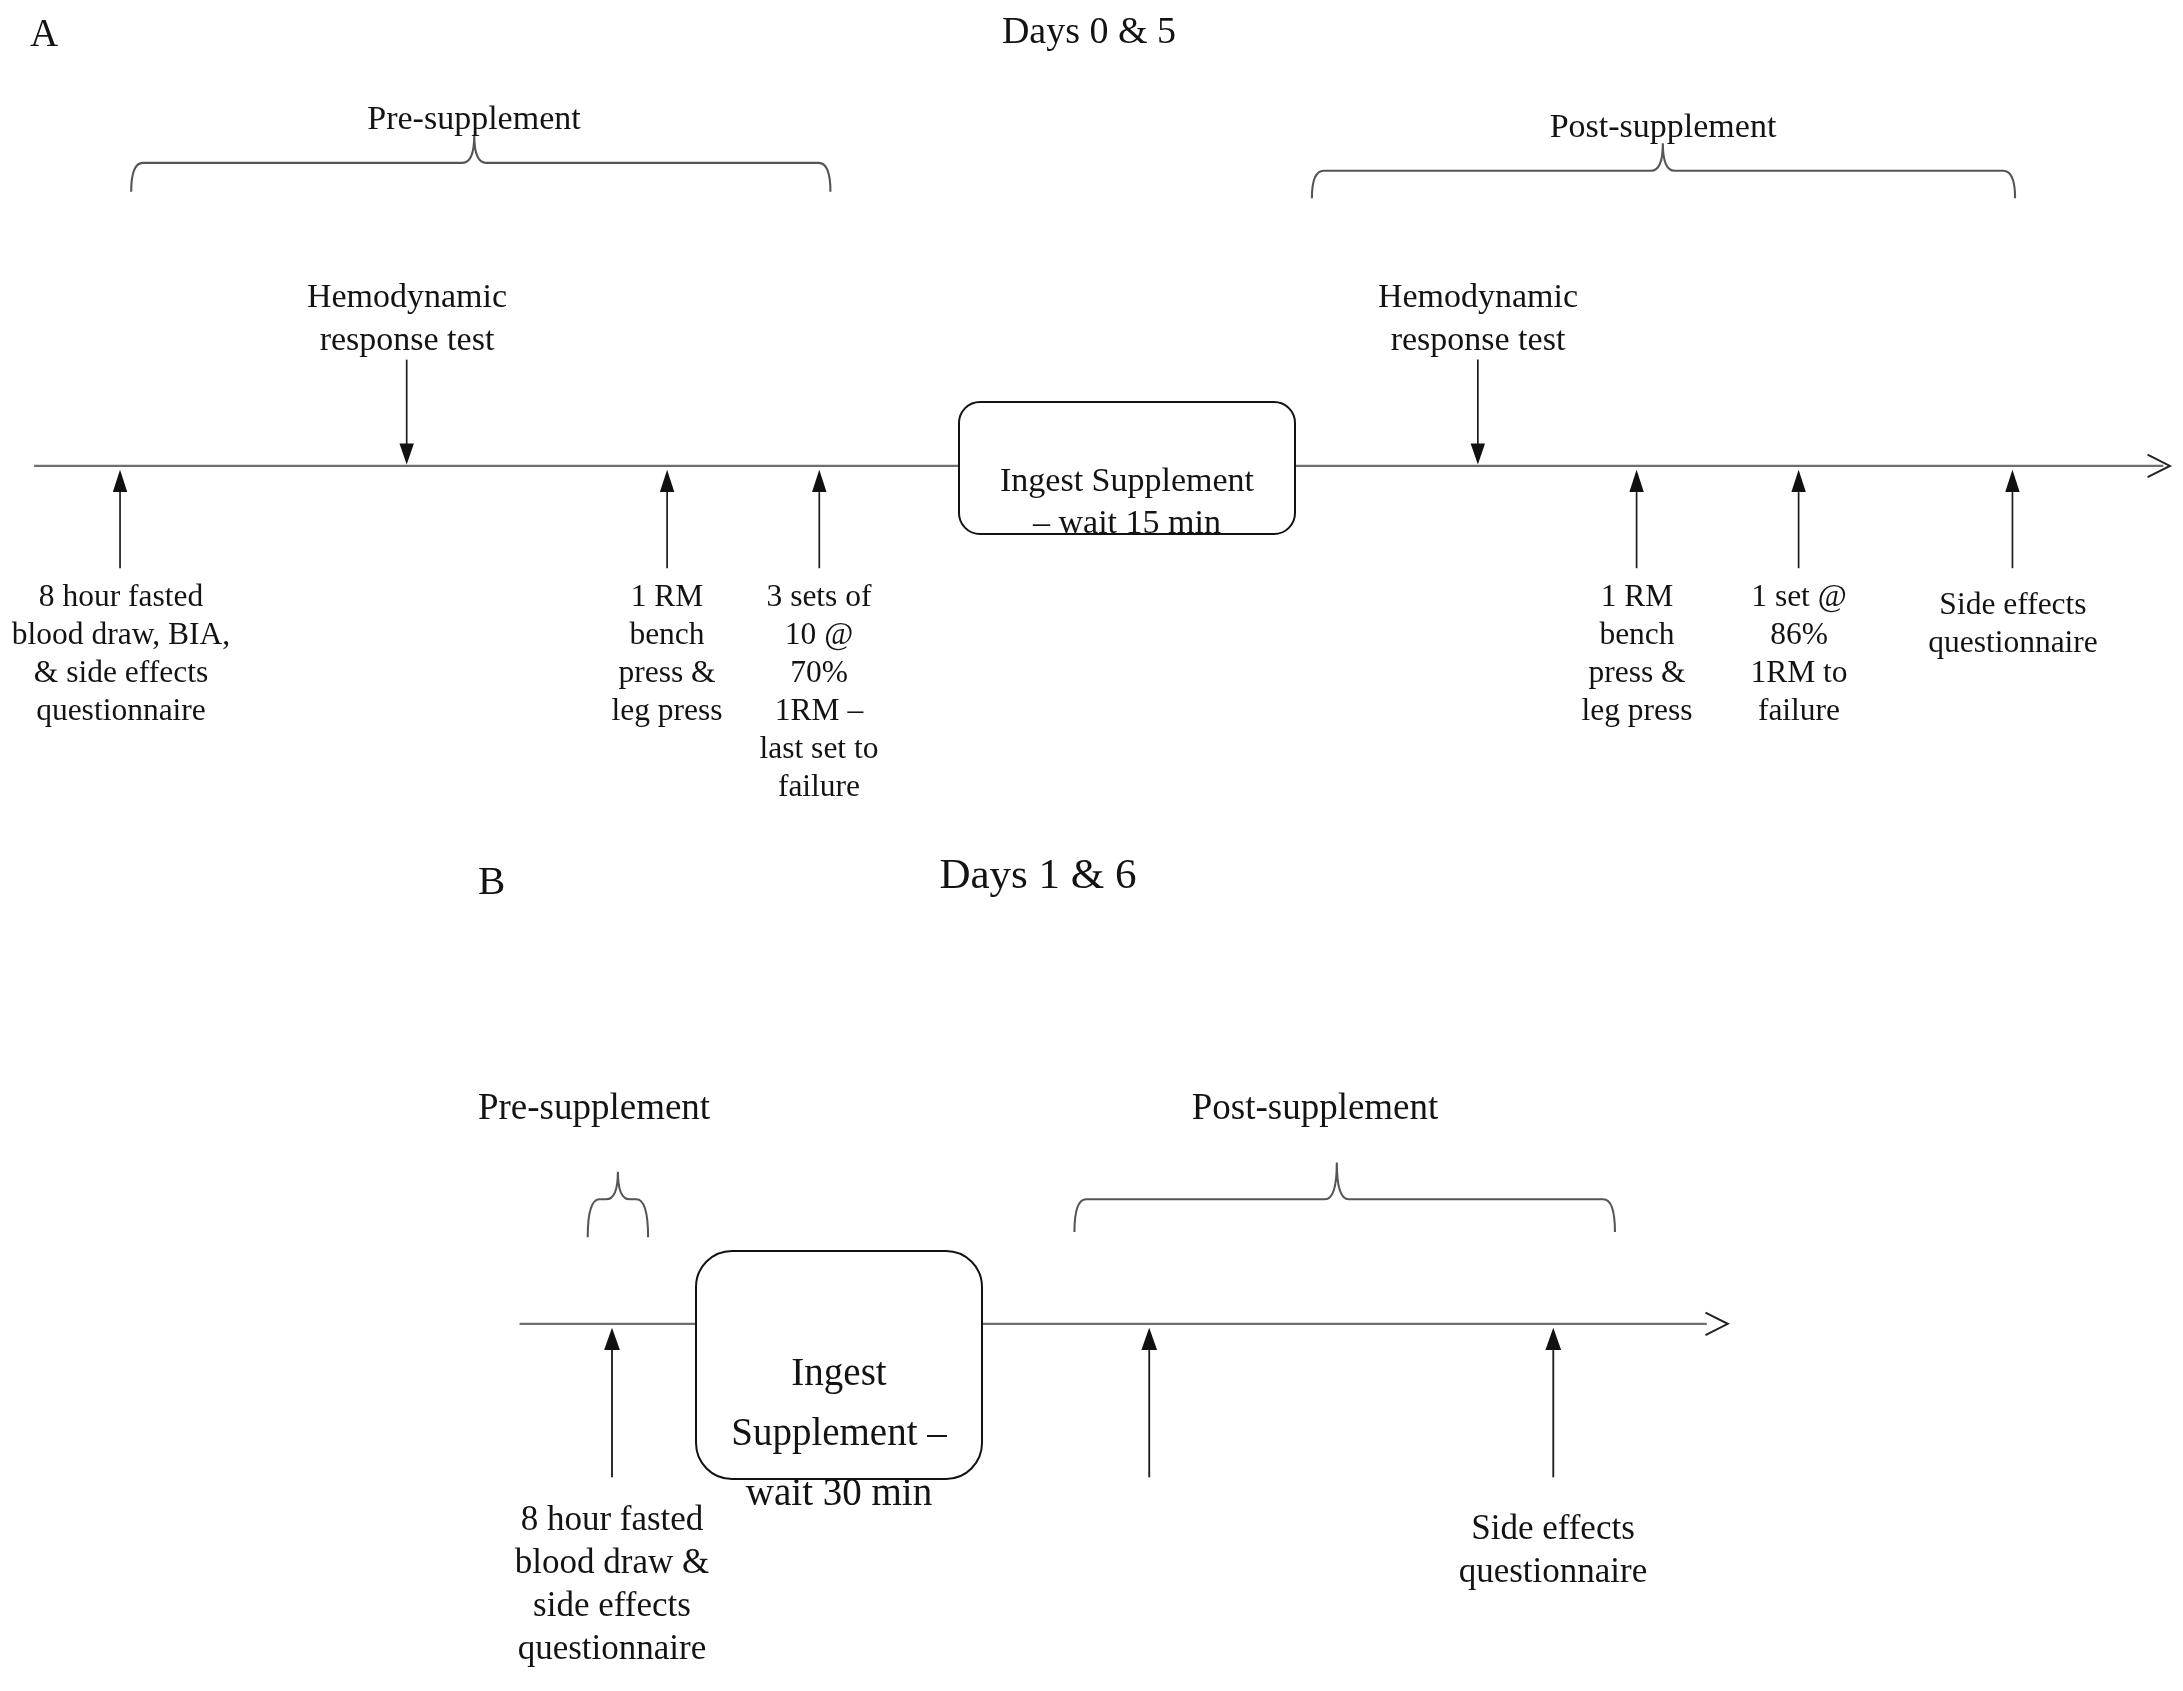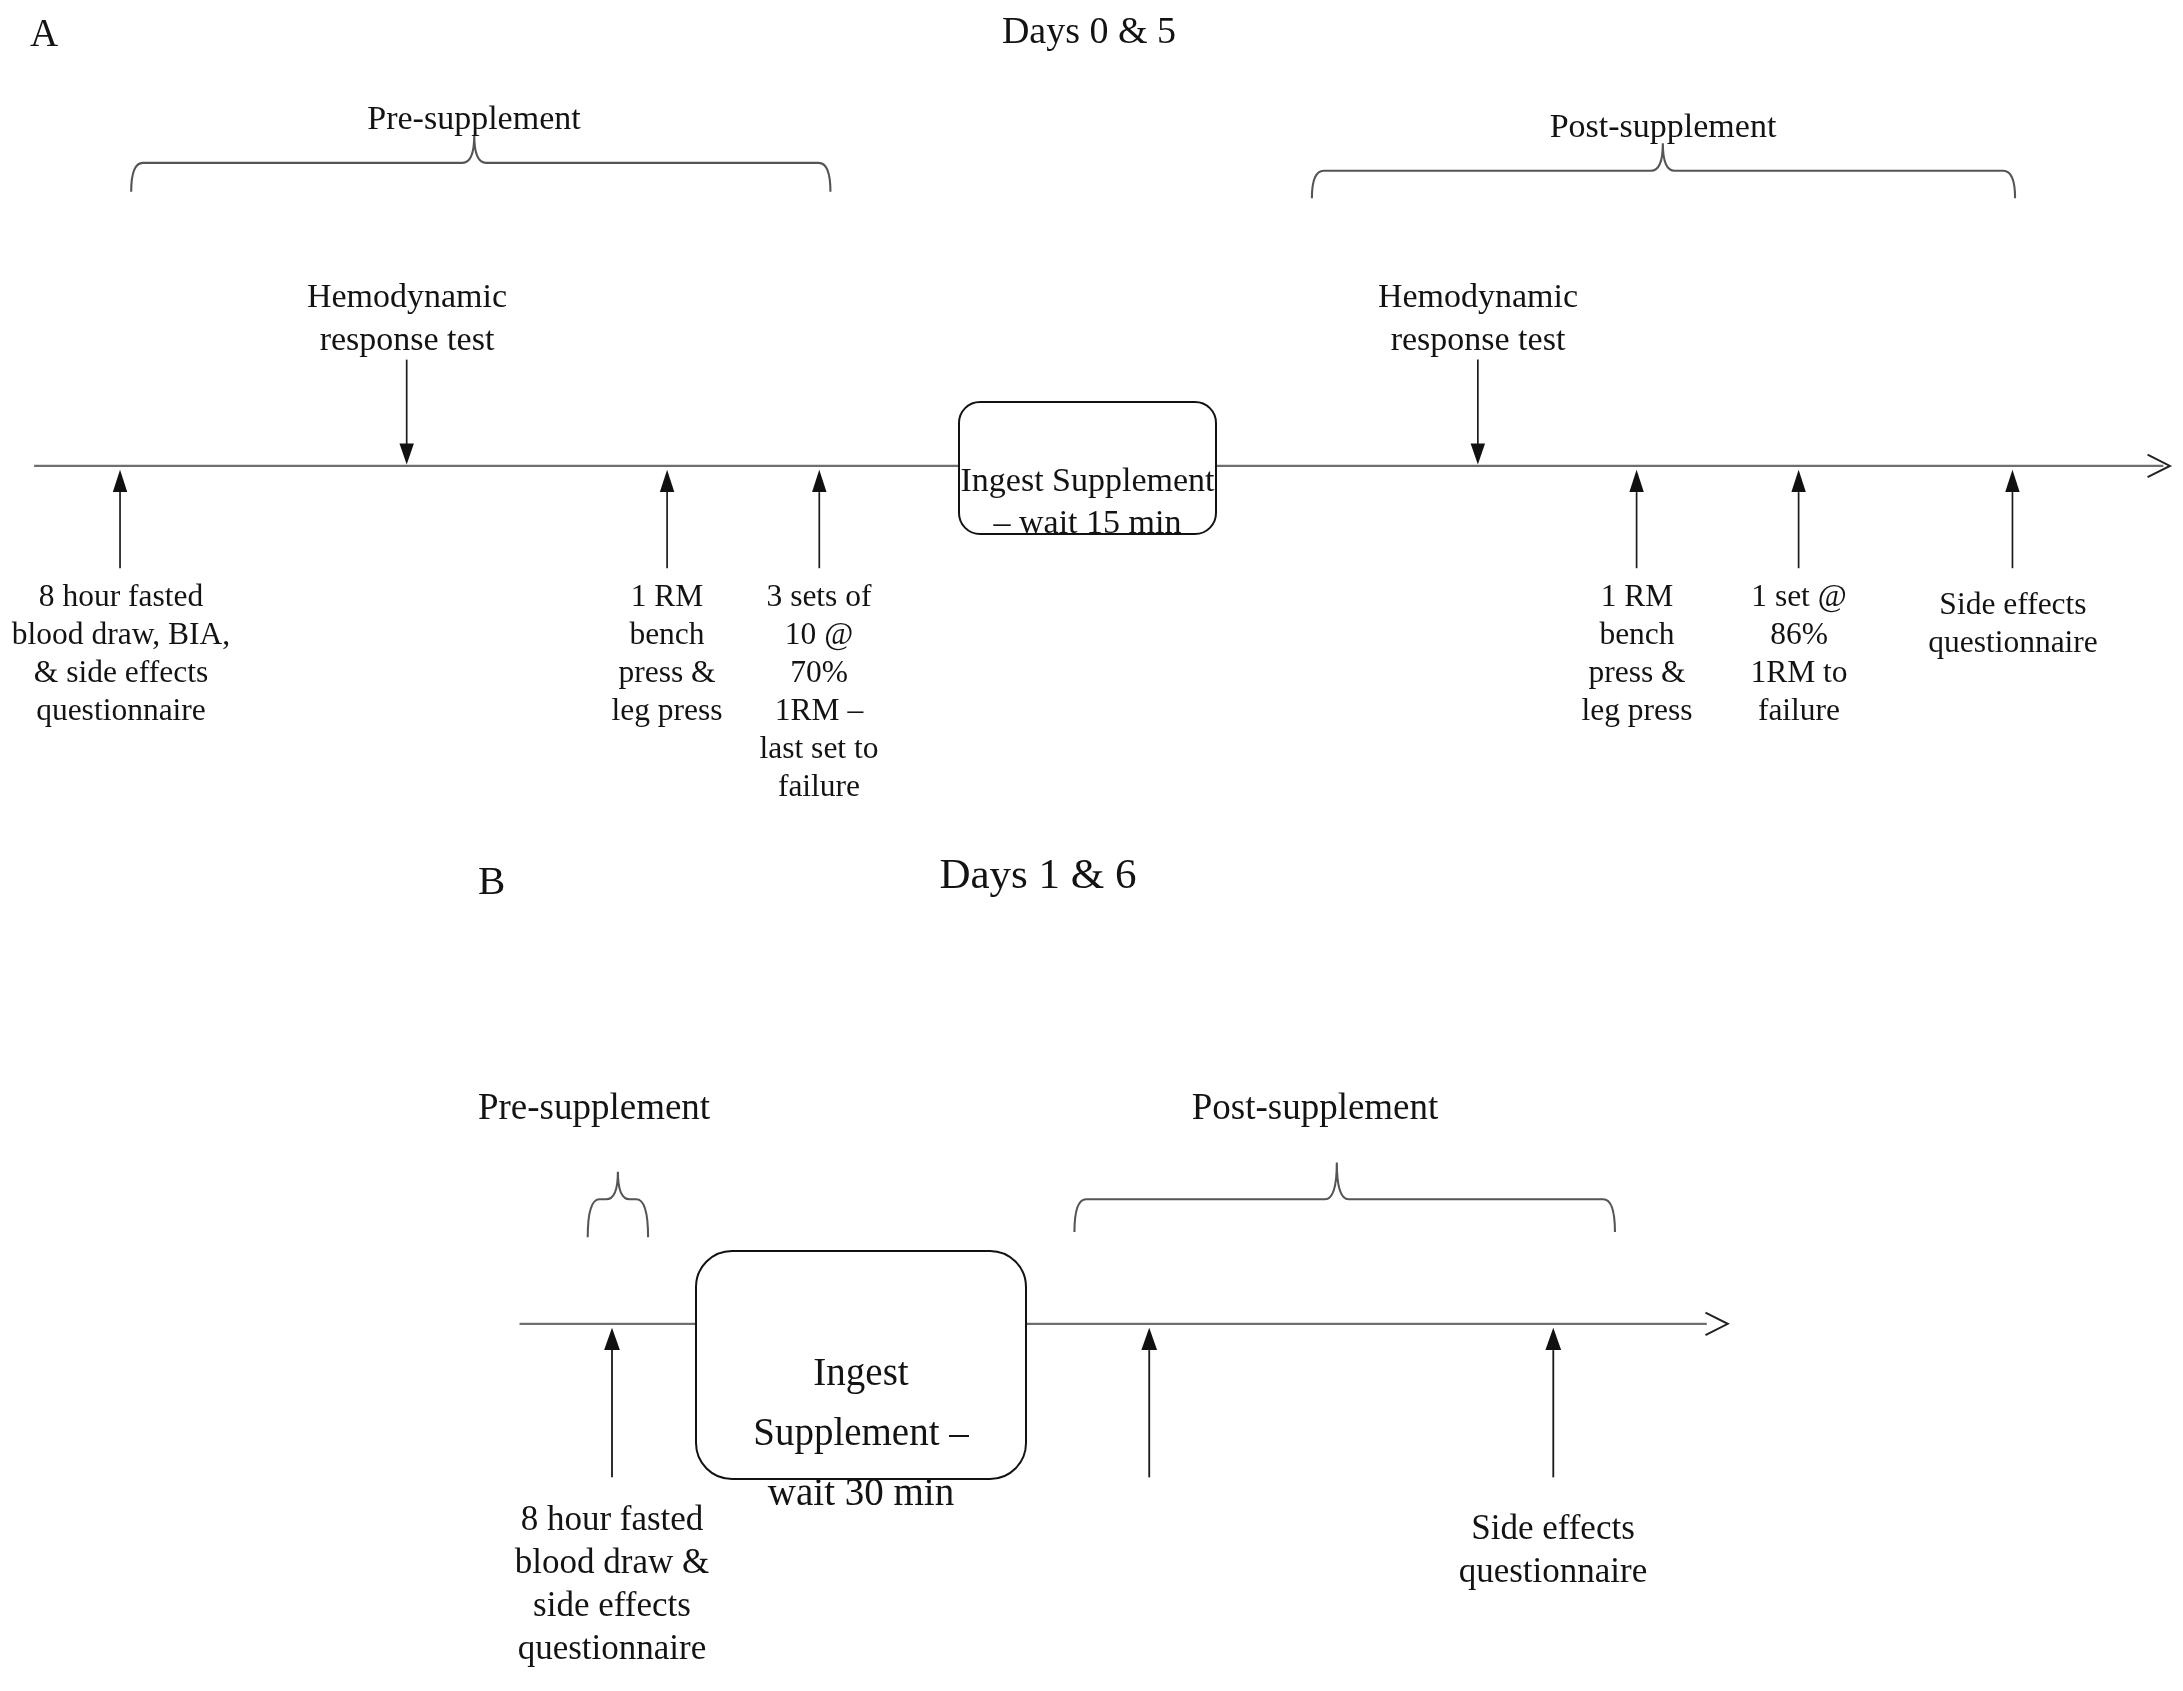--- a/index.html
+++ b/index.html
@@ -32,27 +32,27 @@
   .ingest-box{
     position:absolute;
     z-index:2;
     box-sizing:border-box;
     background:#ffffff;
     border:2.6px solid #121212;
     text-align:center;
     white-space:pre-line;
   }
   #box-a{
-    left:958px;top:401px;width:259px;height:134px;
+    left:958px;top:401px;width:338px;height:134px;
     border-radius:22px;
     font-size:34px;line-height:42px;
     padding-top:14.4px;
   }
   #box-b{
-    left:695px;top:1250px;width:332px;height:230px;
+    left:695px;top:1250px;width:288px;height:230px;
     border-radius:37px;
     font-size:39px;line-height:60px;
     padding-top:30px;
   }
 </style>
 </head>
 <body>
 
 <div id="canvas">
 

